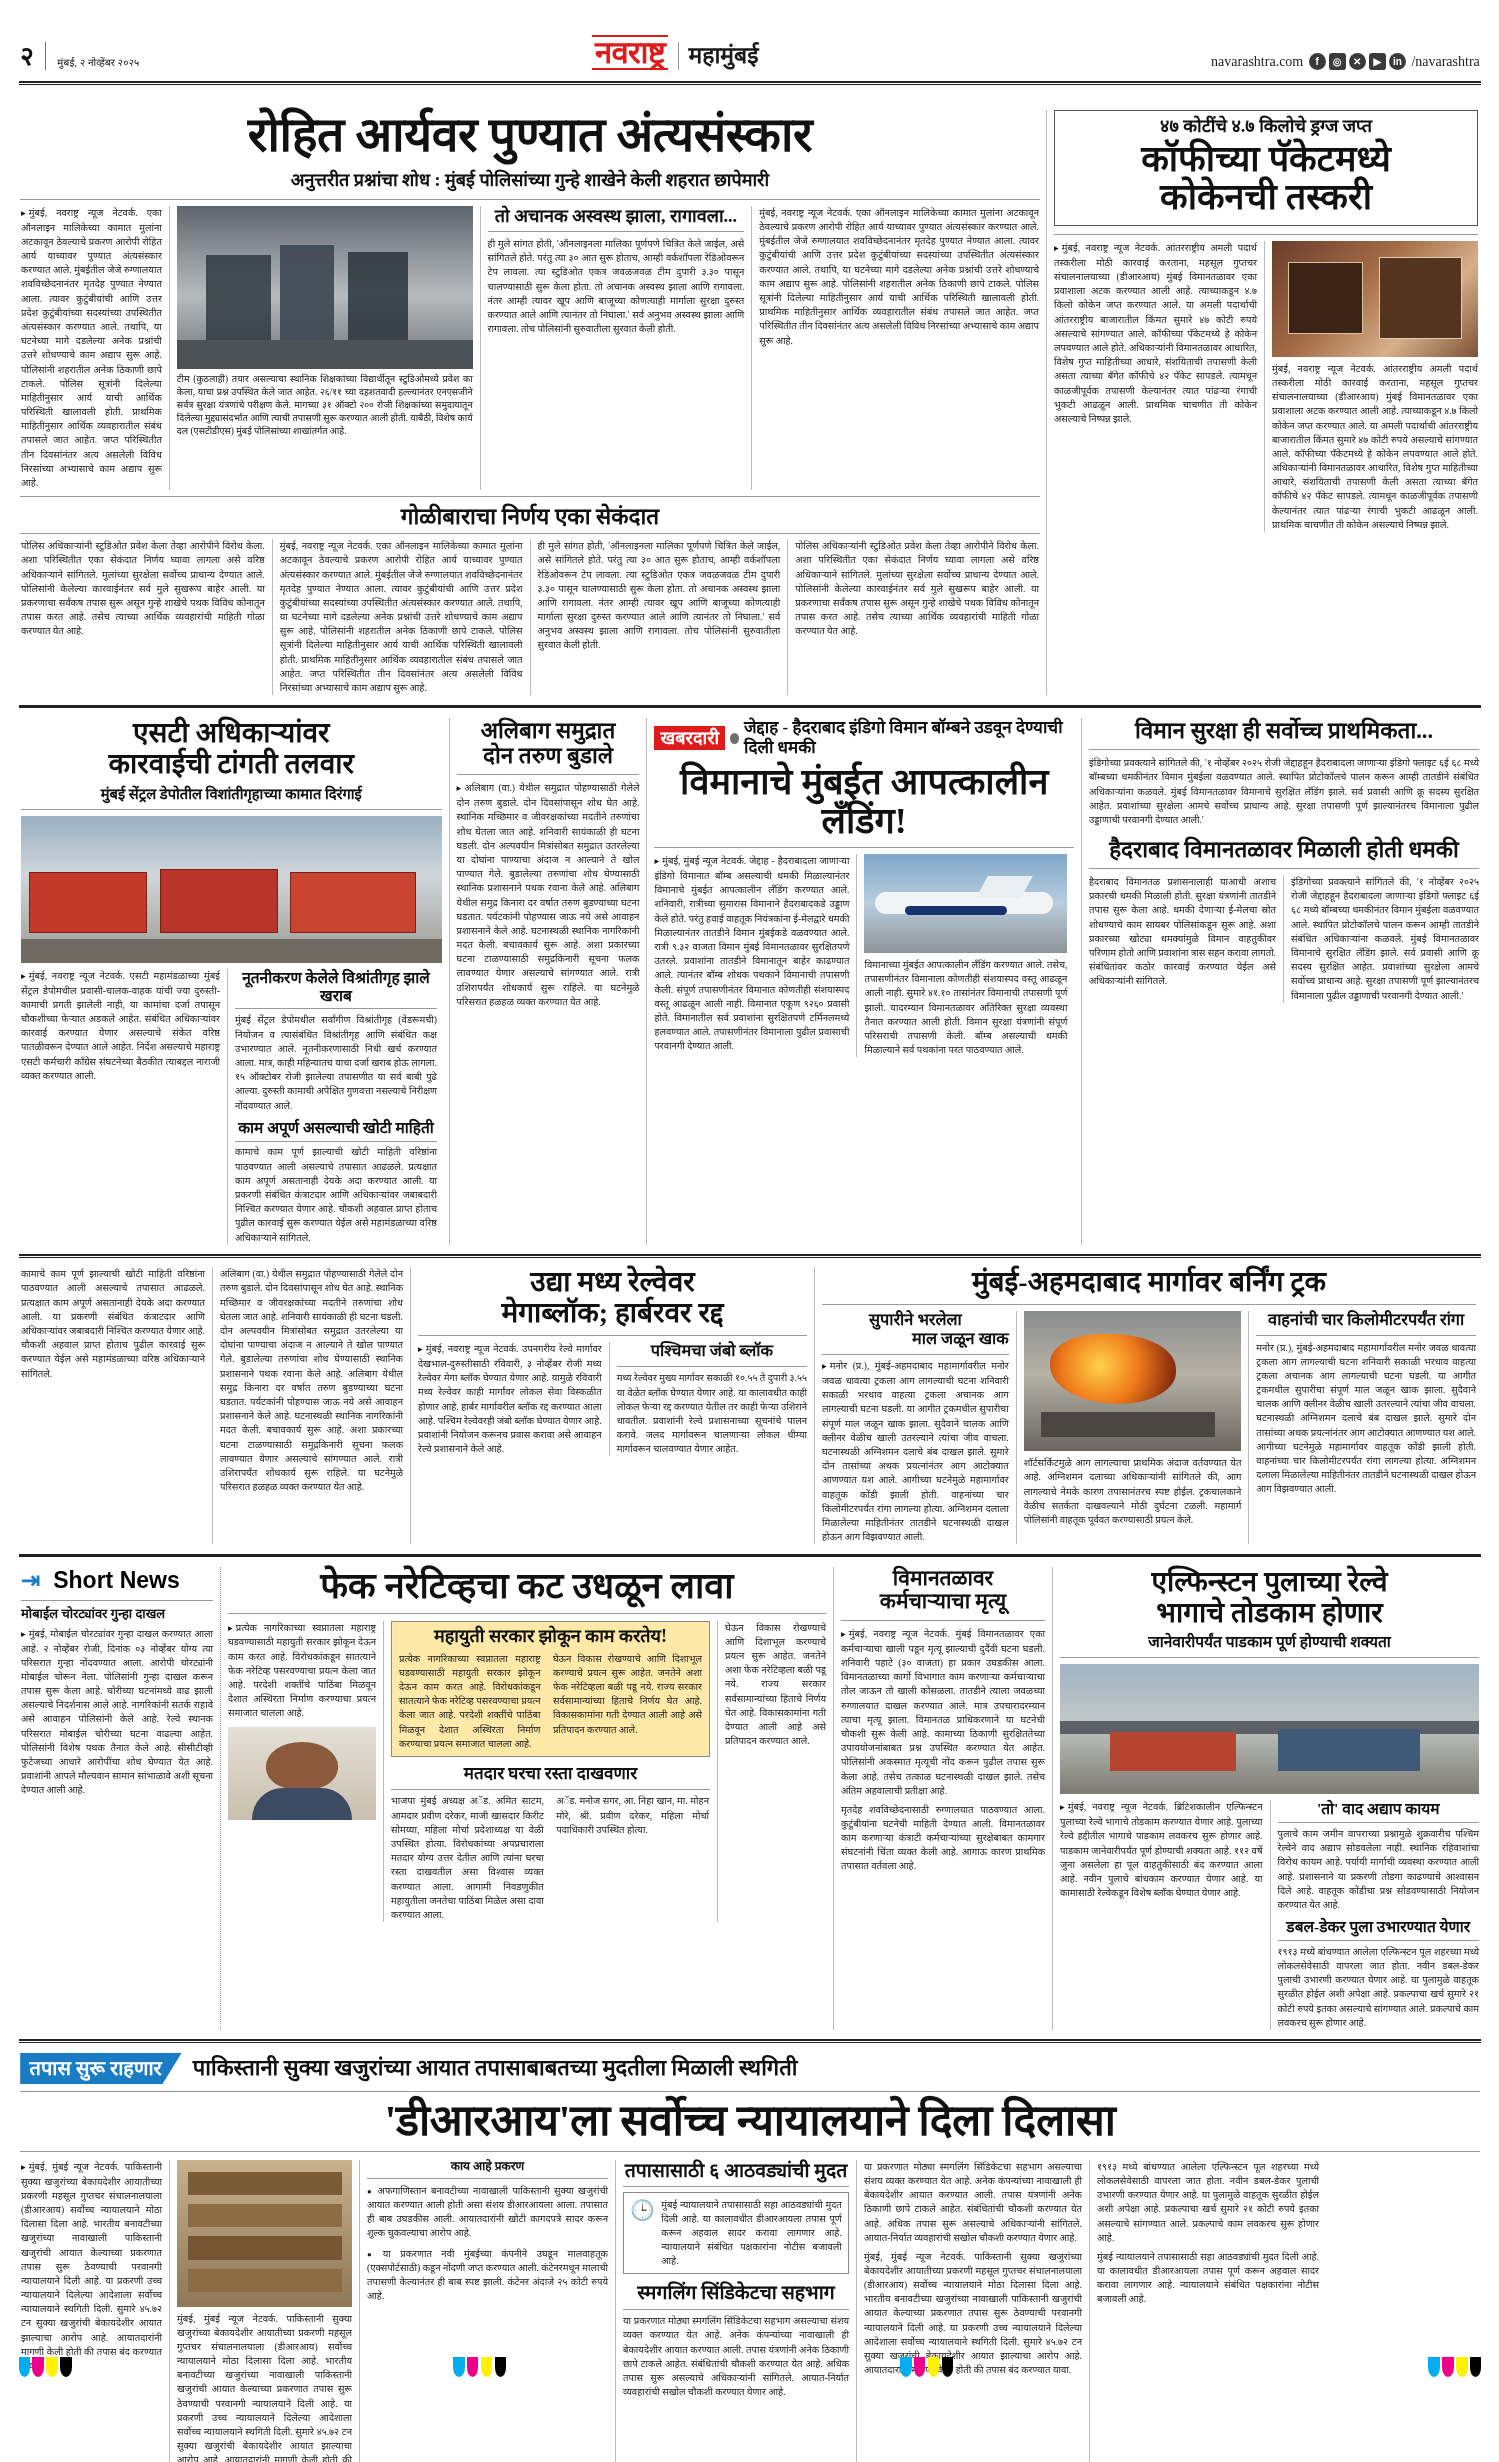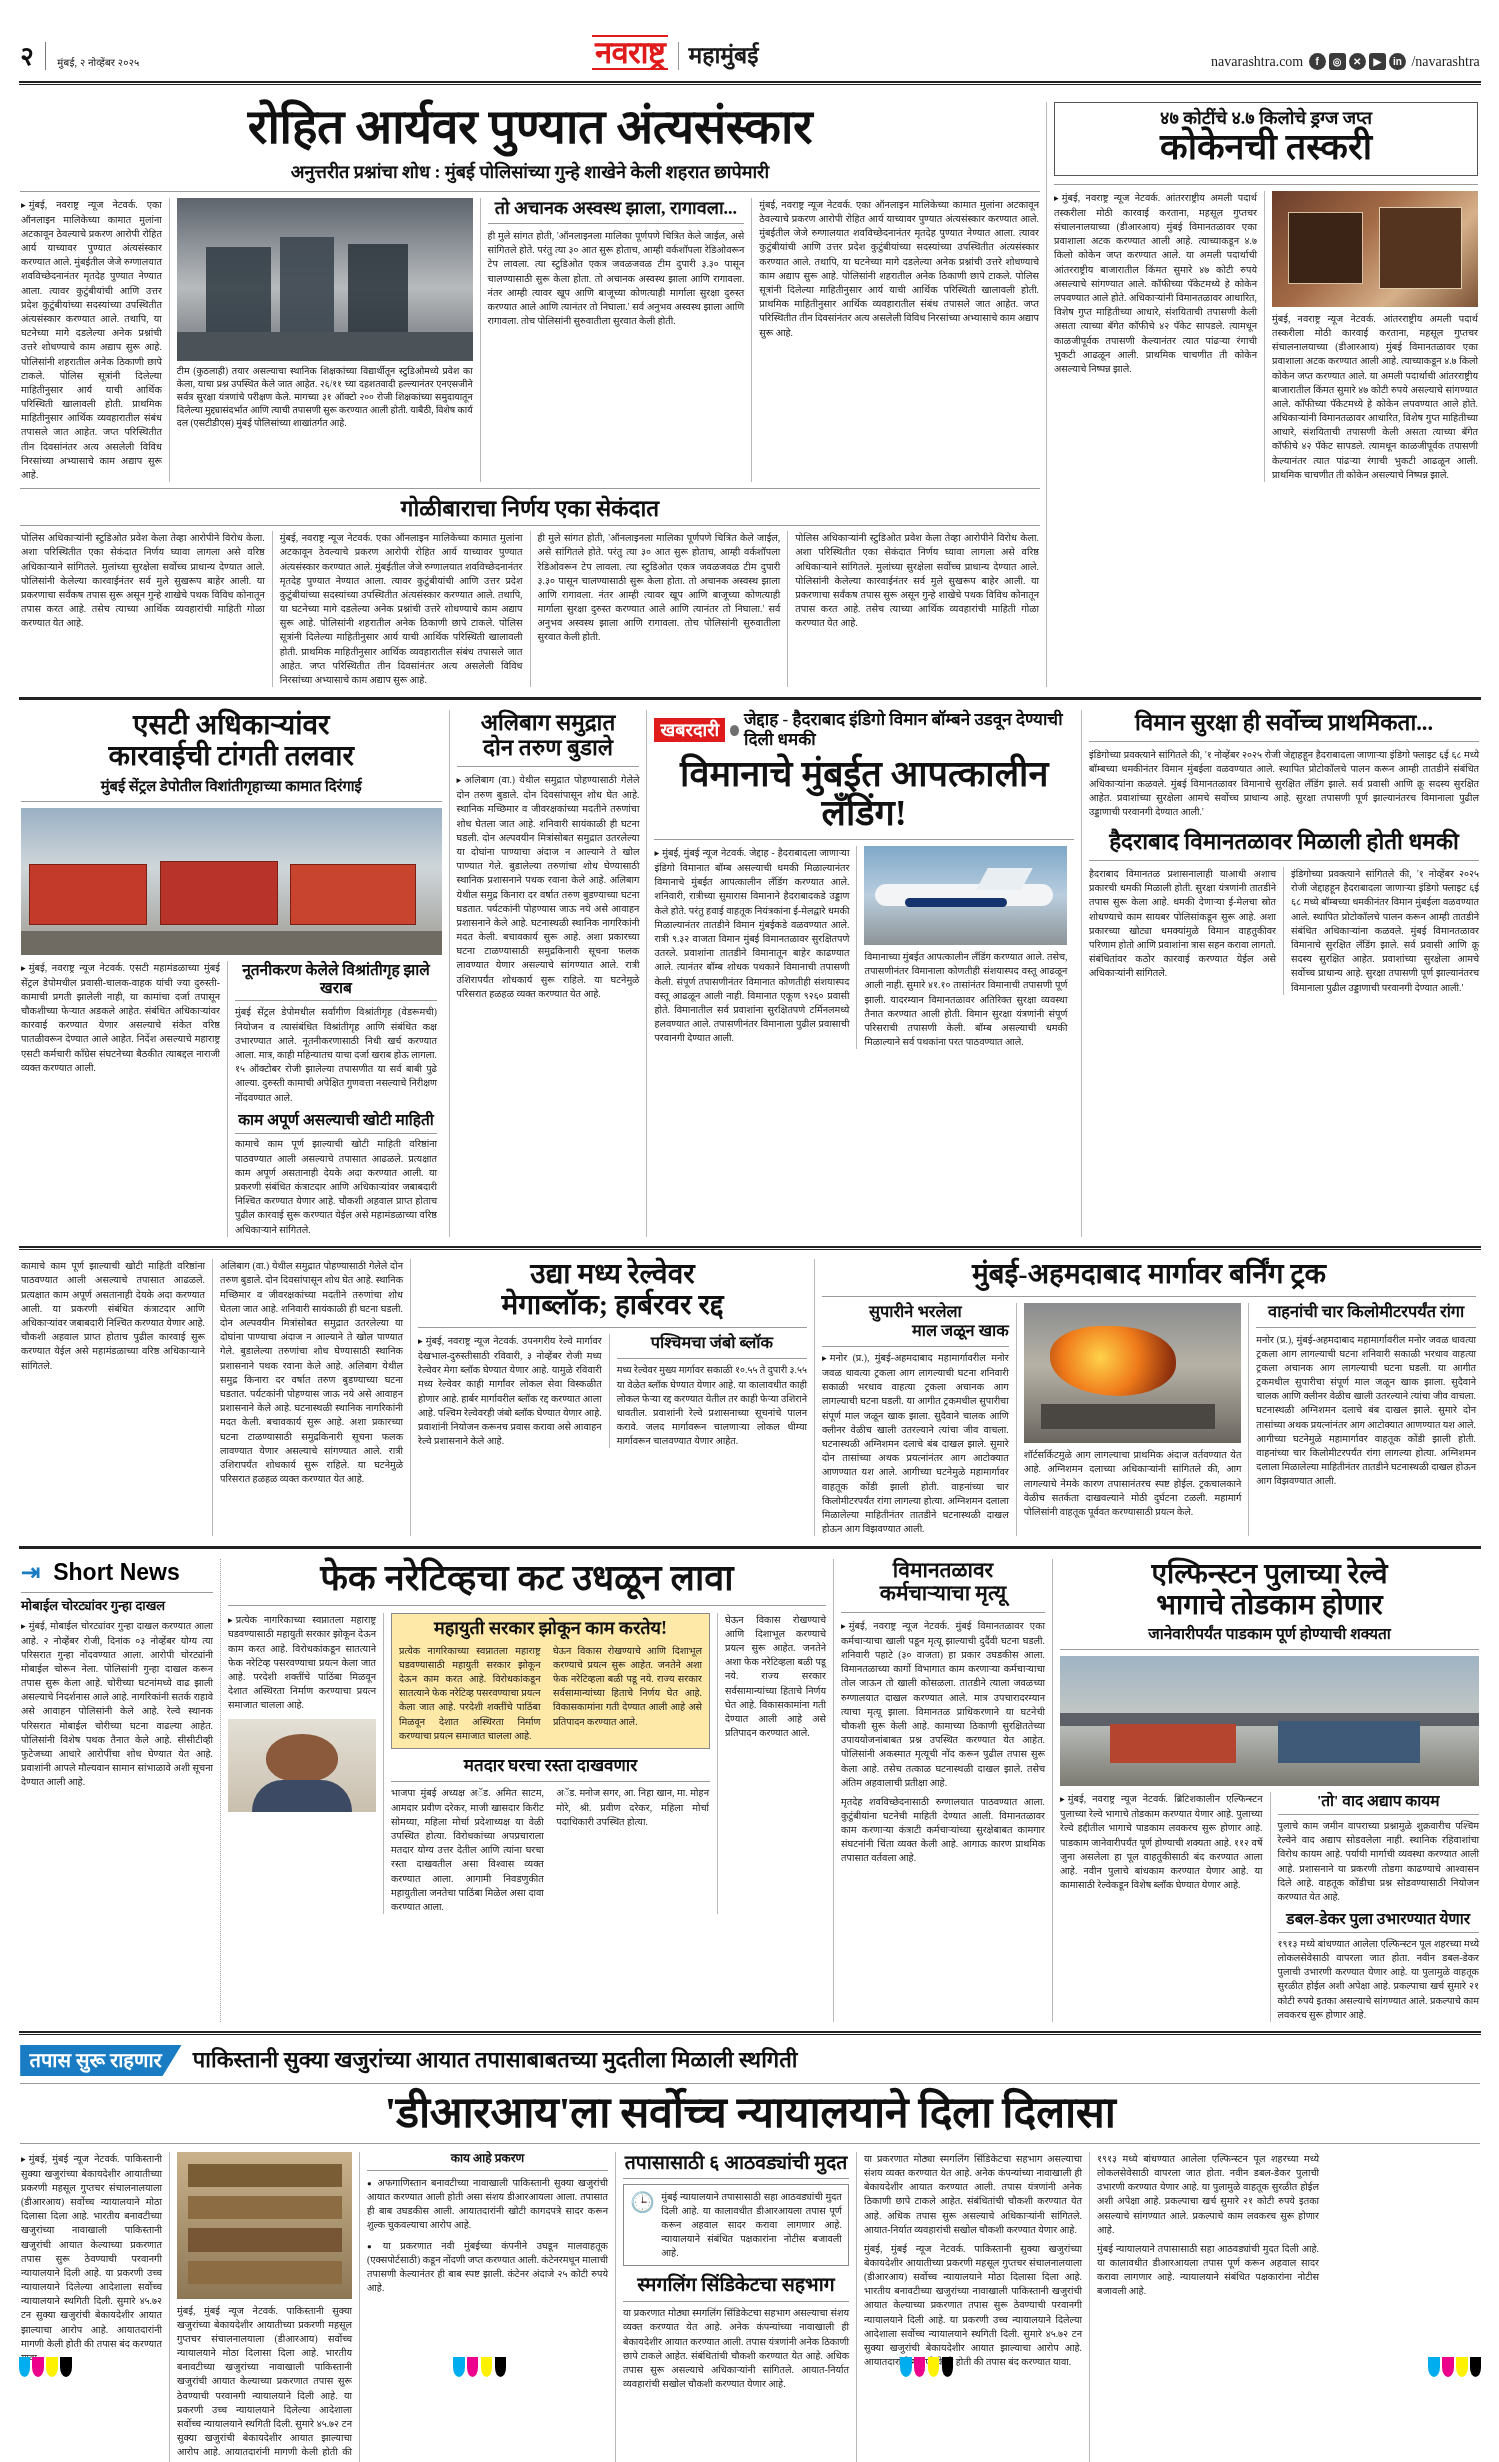--- a/index.html
+++ b/index.html
@@ -120,21 +120,21 @@
         <i>◎</i>
         <i class="rnd">✕</i>
         <i>▶</i>
         <i class="rnd">in</i>
       </span>
       <span>/navarashtra</span>
     </div>
   </div>
   <div class="rule-top"></div>
 
-  <div class="row" style="margin-top:17px;">
+  <div class="row" style="margin-top:25px;">
 
     <div style="width:1032px;">
       <div class="h-xxl center" style="padding:0 6.2px;">रोहित आर्यवर पुण्यात अंत्यसंस्कार</div>
       <div class="h-sm center" style="margin-top:9.3px; padding:0 6.2px;">अनुत्तरीत प्रश्नांचा शोध : मुंबई पोलिसांच्या गुन्हे शाखेने केली शहरात छापेमारी</div>
       <div class="hr-thin" style="margin:7.8px 6.2px 6.2px 6.2px;"></div>
 
       <div class="row">
 
         <div class="cell" style="width:155px;">
           <div class="body-txt sm arrow">मुंबई, नवराष्ट्र न्यूज नेटवर्क. एका ऑनलाइन मालिकेच्या कामात मुलांना अटकावून ठेवल्याचे प्रकरण आरोपी रोहित आर्य याच्यावर पुण्यात अंत्यसंस्कार करण्यात आले. मुंबईतील जेजे रुग्णालयात शवविच्छेदनानंतर मृतदेह पुण्यात नेण्यात आला. त्यावर कुटुंबीयांची आणि उत्तर प्रदेश कुटुंबीयांच्या सदस्यांच्या उपस्थितीत अंत्यसंस्कार करण्यात आले. तथापि, या घटनेच्या मागे दडलेल्या अनेक प्रश्नांची उत्तरे शोधण्याचे काम अद्याप सुरू आहे. पोलिसांनी शहरातील अनेक ठिकाणी छापे टाकले. पोलिस सूत्रांनी दिलेल्या माहितीनुसार आर्य याची आर्थिक परिस्थिती खालावली होती. प्राथमिक माहितीनुसार आर्थिक व्यवहारातील संबंध तपासले जात आहेत. जप्त परिस्थितीत तीन दिवसांनंतर अत्य असलेली विविध निरसांच्या अभ्यासाचे काम अद्याप सुरू आहे.</div>
@@ -178,20 +178,21 @@
           </div>
         <div class="cell col-rule" style="width:259px;">
             <div class="body-txt sm">पोलिस अधिकाऱ्यांनी स्टुडिओत प्रवेश केला तेव्हा आरोपीने विरोध केला. अशा परिस्थितीत एका सेकंदात निर्णय घ्यावा लागला असे वरिष्ठ अधिकाऱ्याने सांगितले. मुलांच्या सुरक्षेला सर्वोच्च प्राधान्य देण्यात आले. पोलिसांनी केलेल्या कारवाईनंतर सर्व मुले सुखरूप बाहेर आली. या प्रकरणाचा सर्वंकष तपास सुरू असून गुन्हे शाखेचे पथक विविध कोनातून तपास करत आहे. तसेच त्याच्या आर्थिक व्यवहारांची माहिती गोळा करण्यात येत आहे.</div>
           </div>
       </div>
     </div>
 
     <div class="col-rule cell" style="width:439px;">
       <div class="boxed-thick" style="padding:4.7px 7.8px 7.8px 7.8px;">
         <div class="h-sm center">४७ कोटींचे ४.७ किलोचे ड्रग्ज जप्त</div>
+        <div class="h-xl center" style="margin-top:3.1px;">कॉफीच्या पॅकेटमध्ये</div>
         <div class="h-xl center">कोकेनची तस्करी</div>
       </div>
       <div class="hr-thin" style="margin:7.8px 0 6.2px 0;"></div>
       <div class="row">
         <div style="width:210px;padding-right:7px;">
           <div class="body-txt sm arrow">मुंबई, नवराष्ट्र न्यूज नेटवर्क. आंतरराष्ट्रीय अमली पदार्थ तस्करीला मोठी कारवाई करताना, महसूल गुप्तचर संचालनालयाच्या (डीआरआय) मुंबई विमानतळावर एका प्रवाशाला अटक करण्यात आली आहे. त्याच्याकडून ४.७ किलो कोकेन जप्त करण्यात आले. या अमली पदार्थाची आंतरराष्ट्रीय बाजारातील किंमत सुमारे ४७ कोटी रुपये असल्याचे सांगण्यात आले. कॉफीच्या पॅकेटमध्ये हे कोकेन लपवण्यात आले होते. अधिकाऱ्यांनी विमानतळावर आधारित, विशेष गुप्त माहितीच्या आधारे, संशयिताची तपासणी केली असता त्याच्या बॅगेत कॉफीचे ४२ पॅकेट सापडले. त्यामधून काळजीपूर्वक तपासणी केल्यानंतर त्यात पांढऱ्या रंगाची भुकटी आढळून आली. प्राथमिक चाचणीत ती कोकेन असल्याचे निष्पन्न झाले.</div>
         </div>
         <div class="col-rule" style="width:214px;padding-left:7px;">
           <div class="photo" style="height:116px;">
             <div class="ph-grad" style="background:linear-gradient(135deg,#6a3d2a 0%,#a36a46 40%,#d6b089 70%,#7c5336 100%);"></div>

